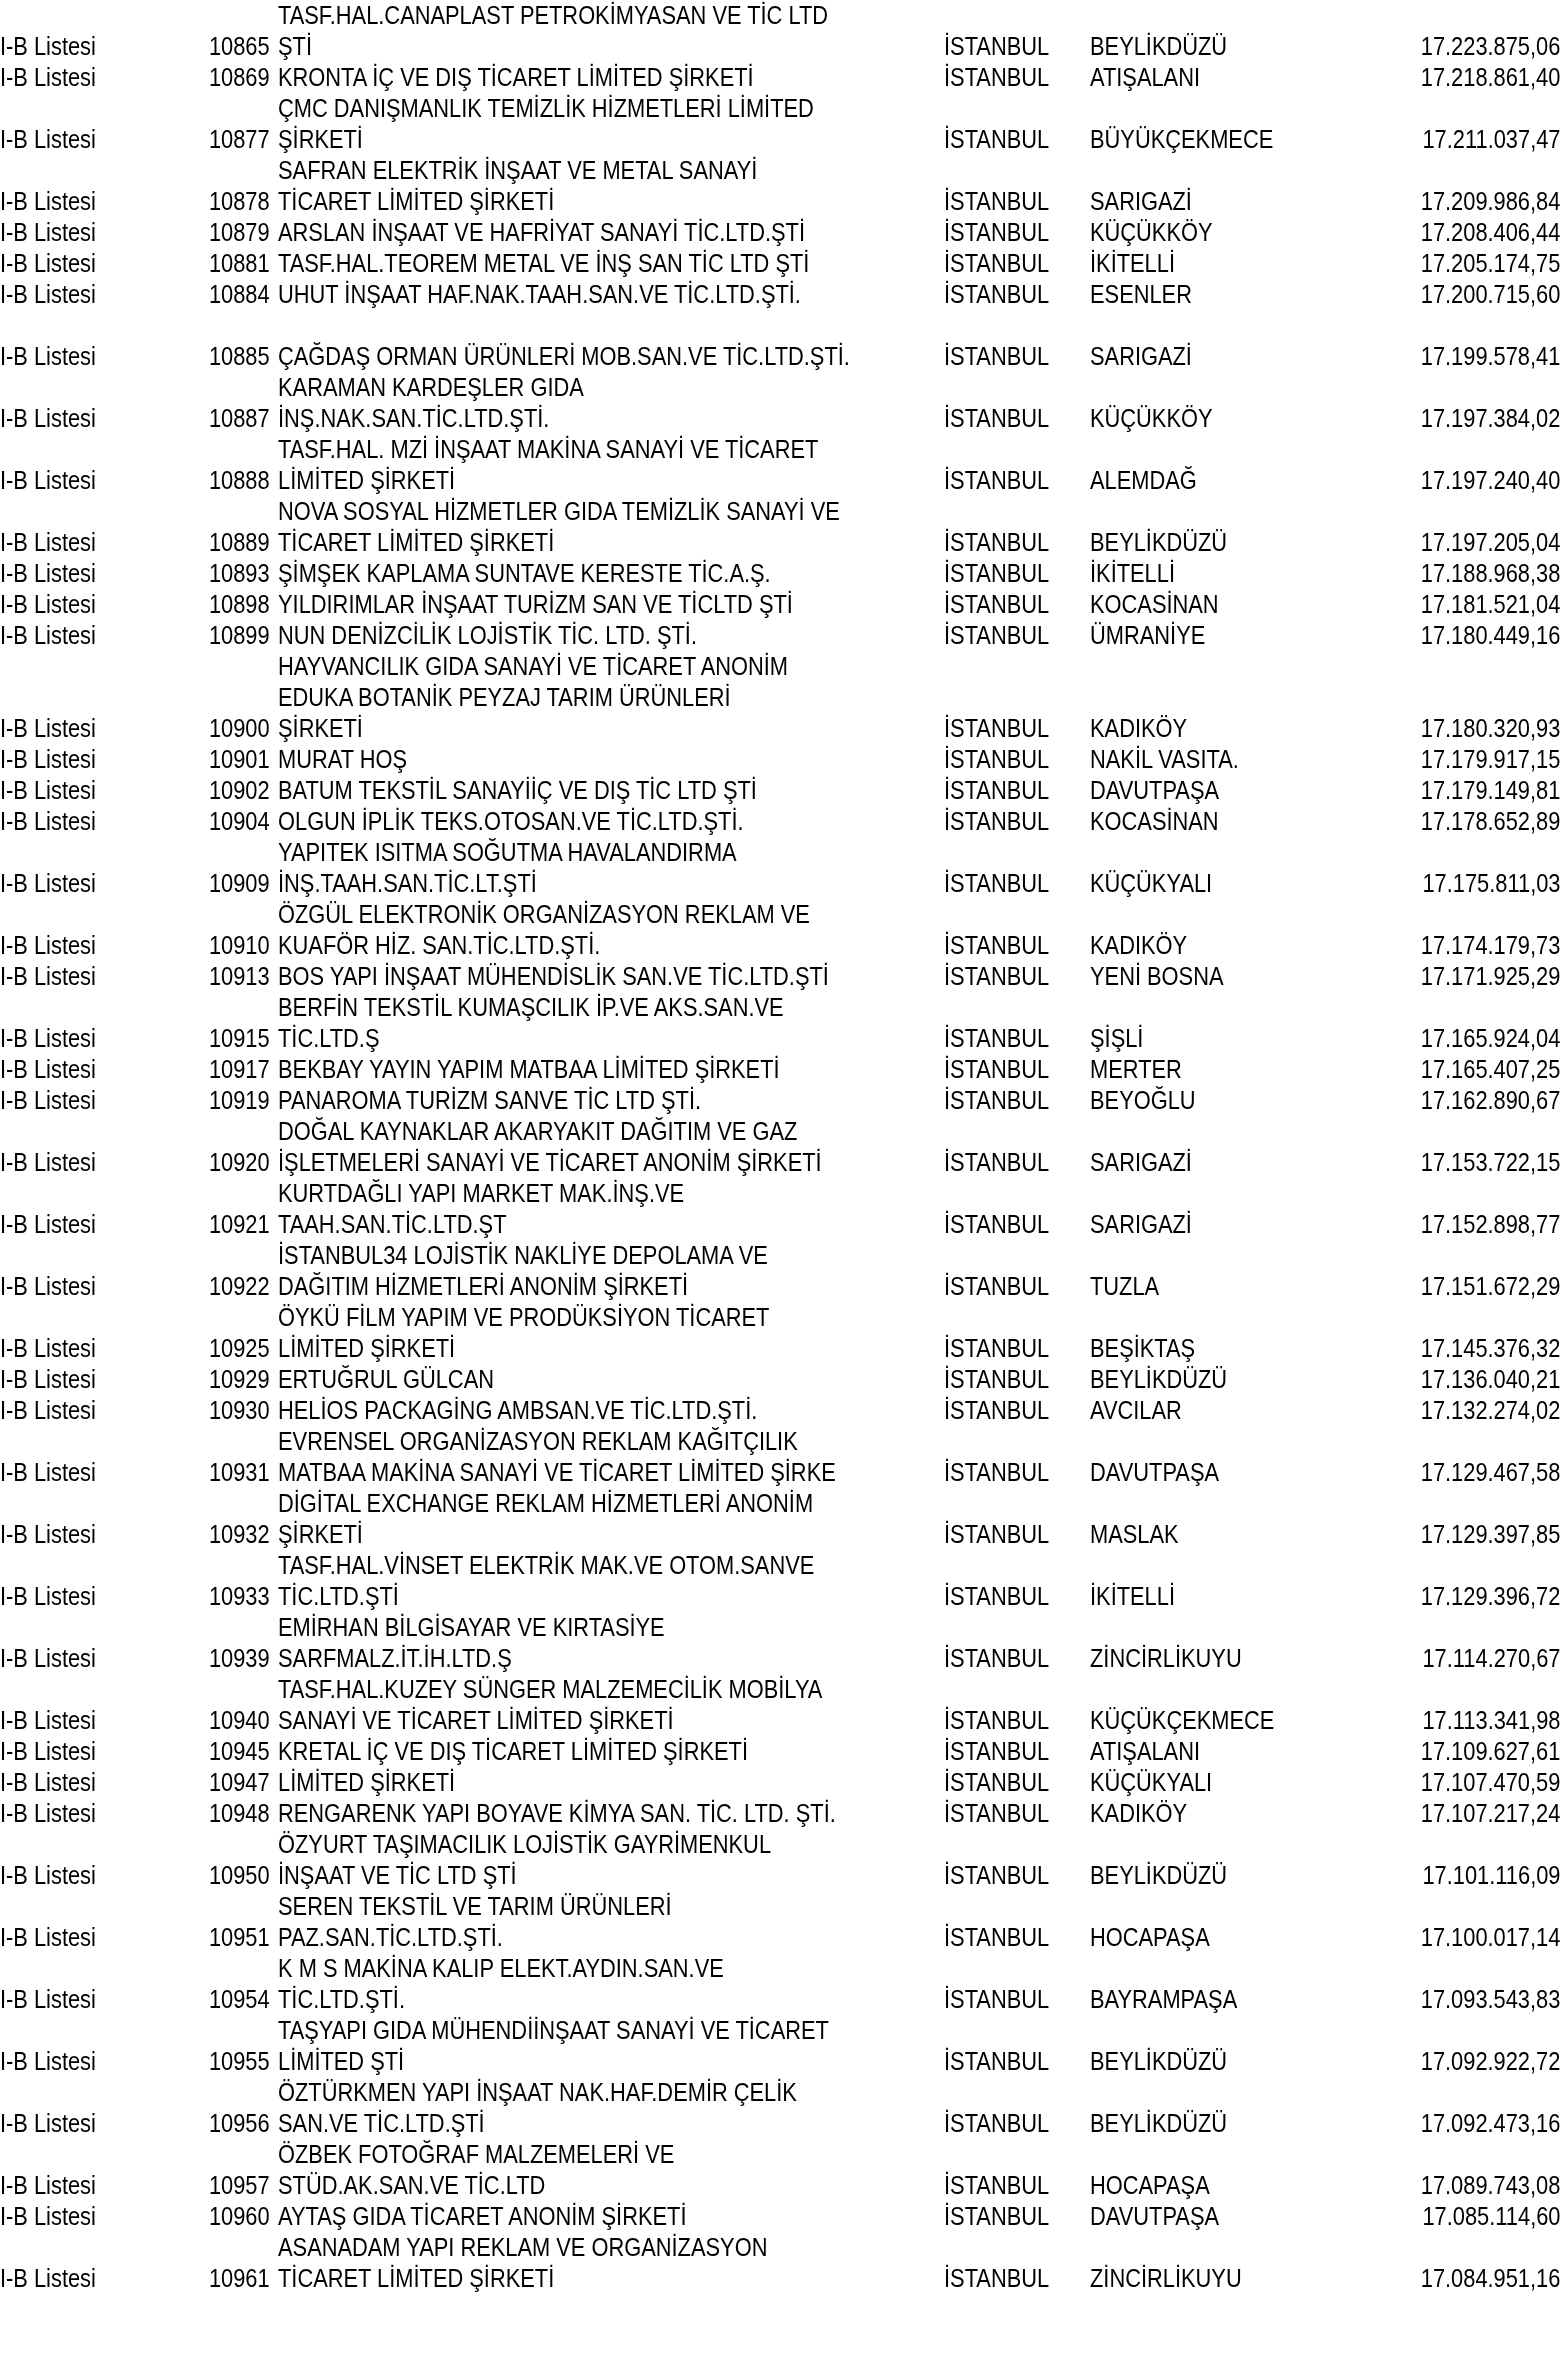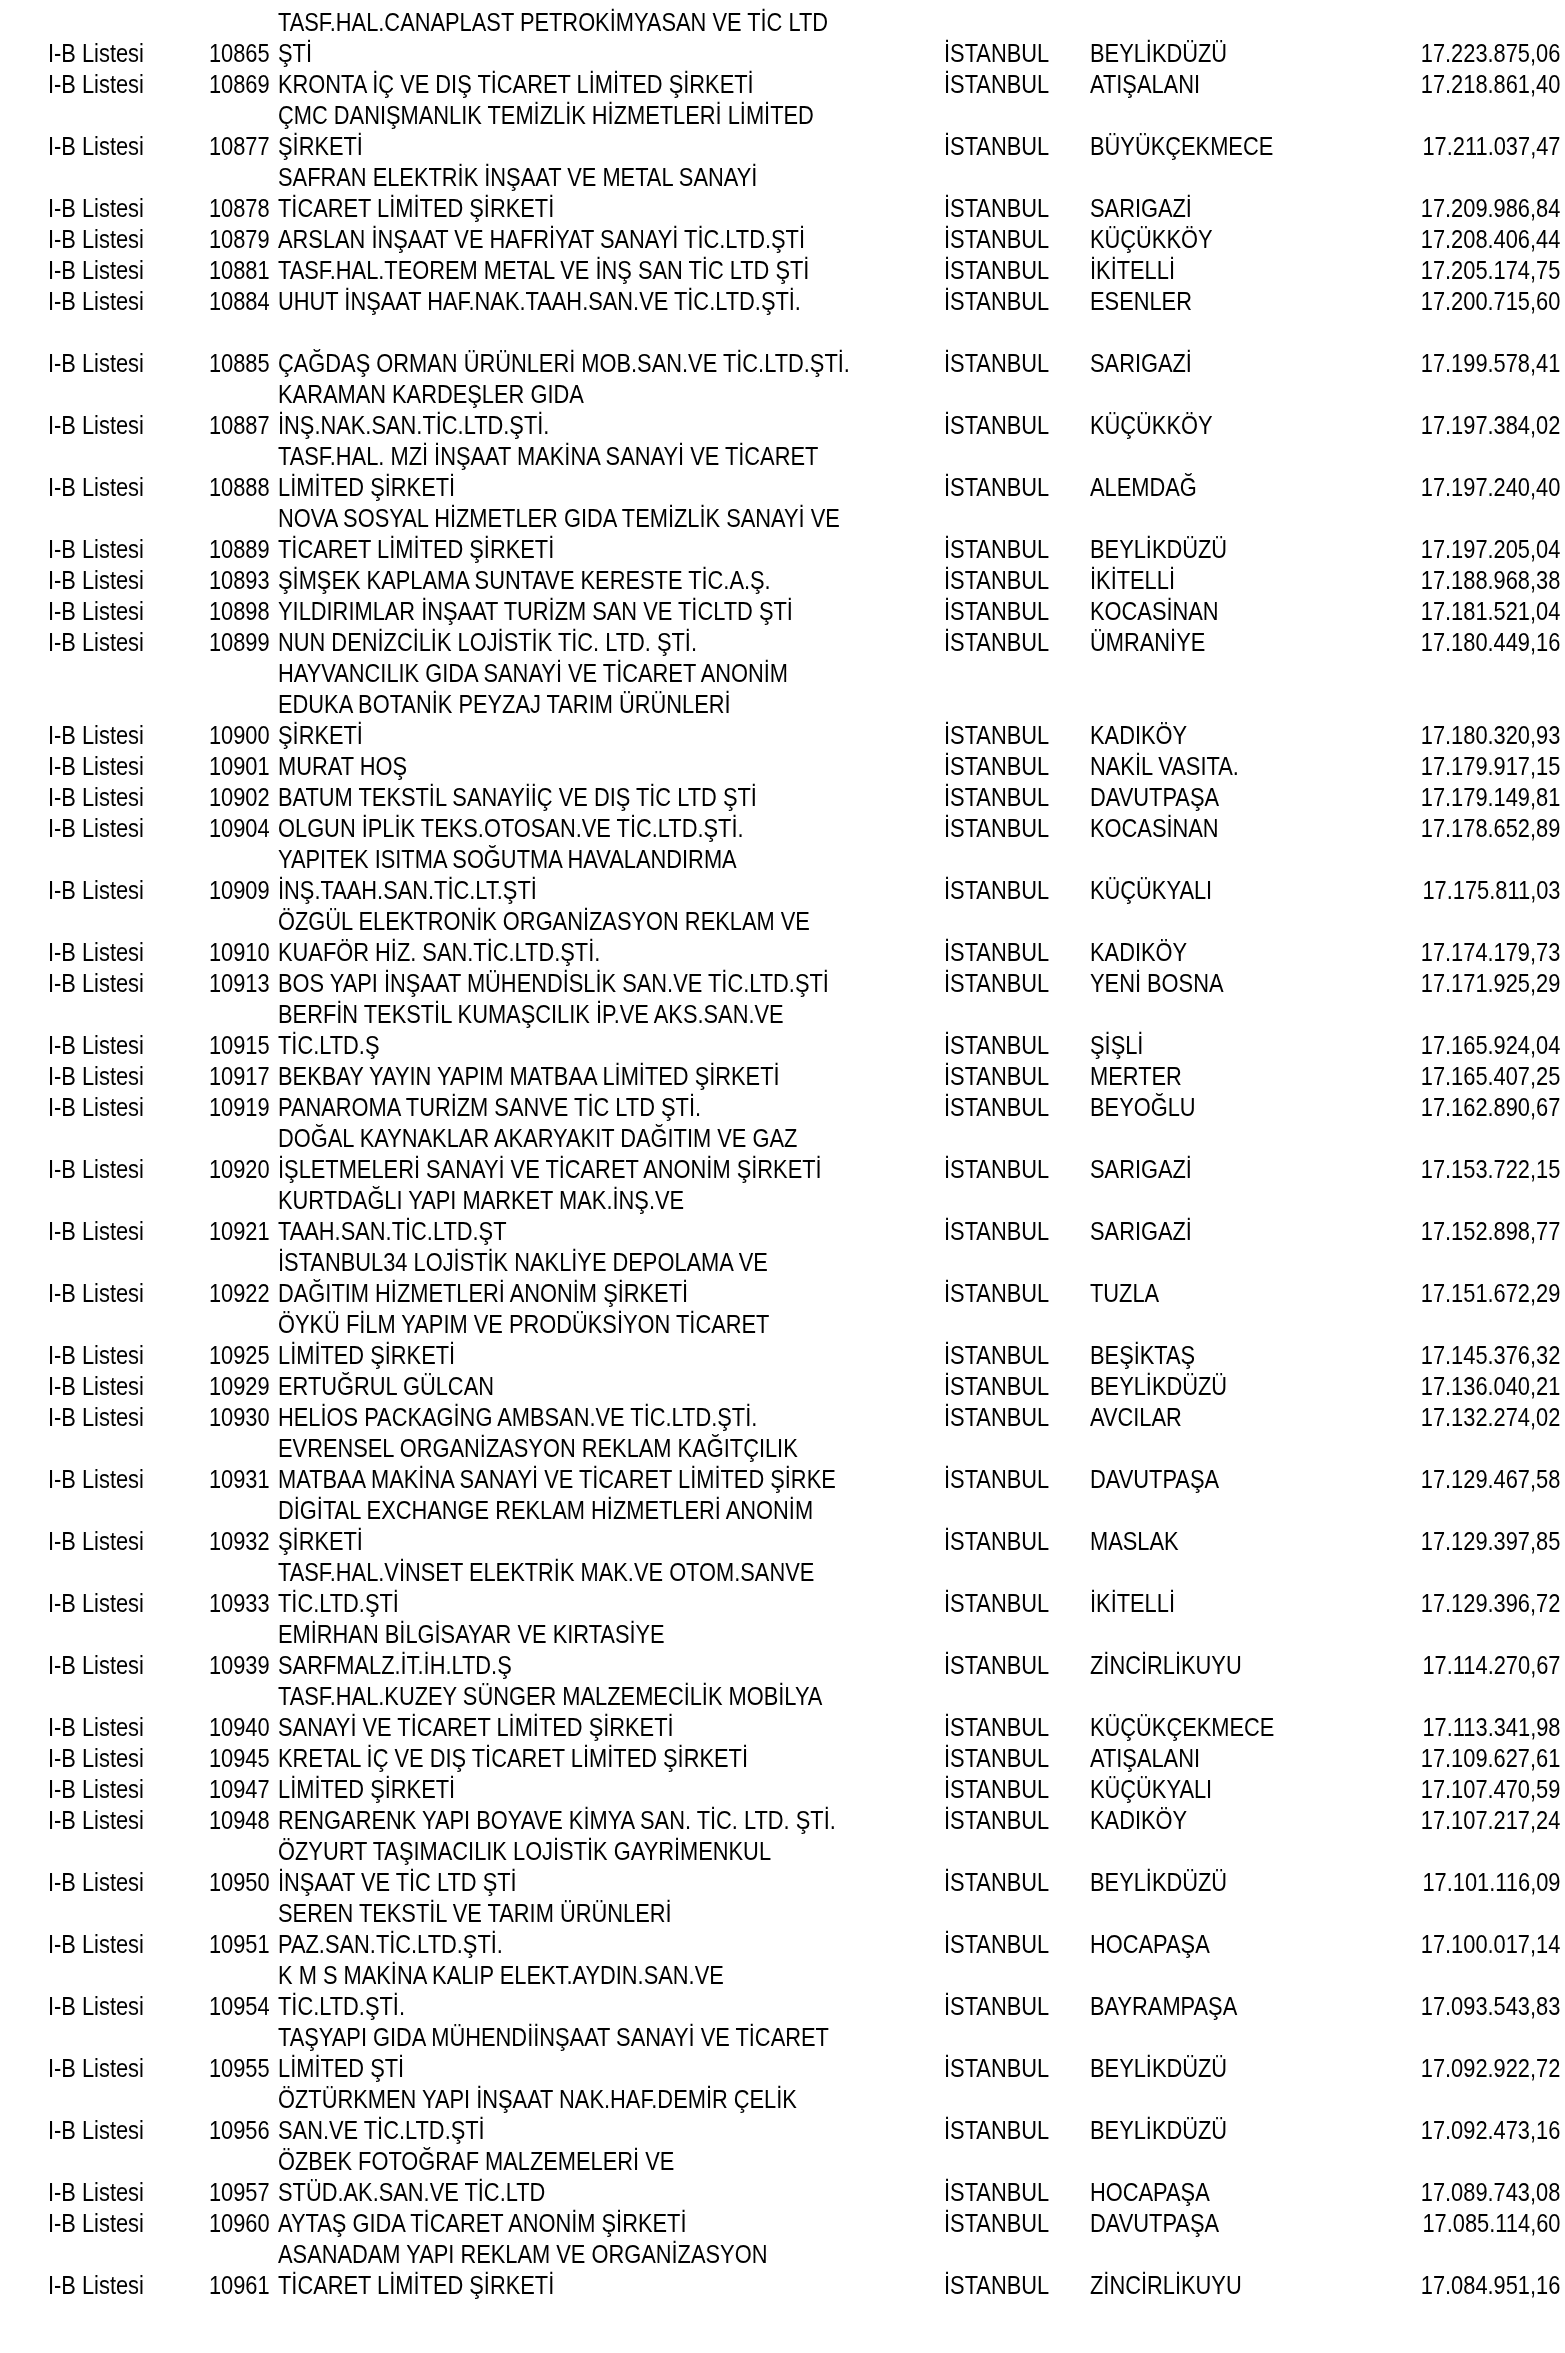--- a/index.html
+++ b/index.html
@@ -11,42 +11,42 @@
       width: 1565px;
       height: 2354px;
       overflow: hidden;
       position: relative;
       color: #000000;
       font-family: "Liberation Sans", "DejaVu Sans", sans-serif;
     }
     #sheet {
       position: absolute;
       left: 0;
-      top: 7px;
+      top: 0;
       width: 1565px;
       padding-top: 0px;
     }
     .line {
       position: relative;
       height: 31px;
       line-height: 31px;
       font-size: 25.4px;
       white-space: nowrap;
     }
     .cell {
       position: absolute;
       top: 0;
       height: 31px;
       display: block;
     }
     .sq {
       display: inline-block;
       transform: scaleX(0.86);
     }
-    .c-list   { left: 0px;     transform-origin: left center; padding-left: 48px; }
+    .c-list   { left: 0px;     transform-origin: left center; }
     .c-id     { right: calc(1565px - 270px); text-align: right; }
     .c-name   { left: 278px; }
     .c-city   { left: 944px; text-align: center; }
     .c-dist   { left: 1090px; }
     .c-amt    { right: 4.6px; text-align: center; }
     .left-origin  { transform-origin: left center; }
     .right-origin { transform-origin: right center; }
     .blank { height: 31px; }
   </style>
 </head>

